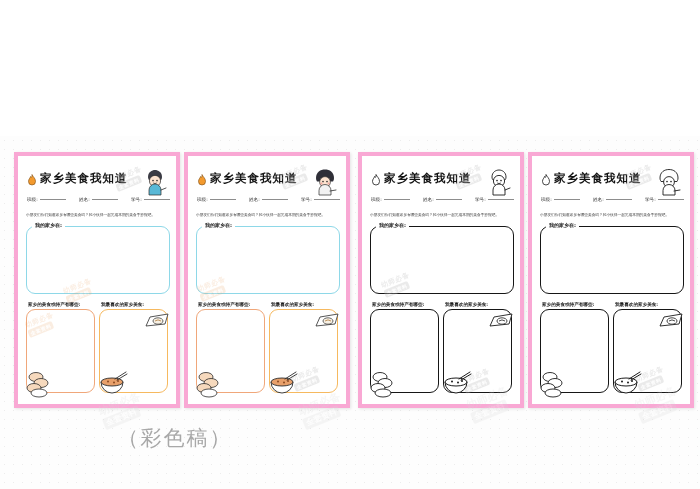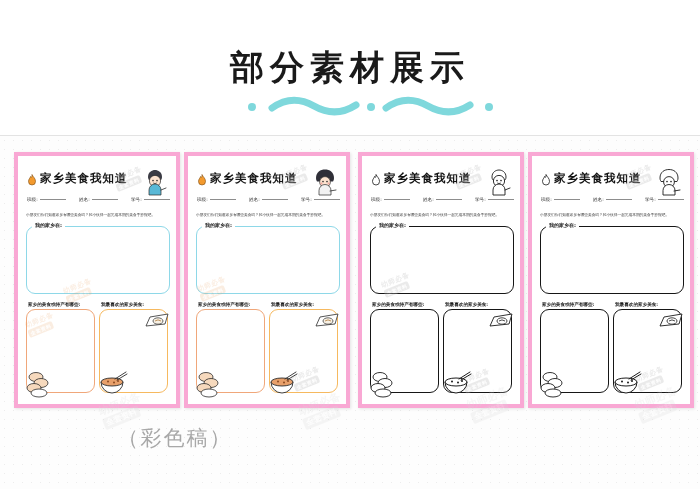--- a/index.html
+++ b/index.html
@@ -131,39 +131,20 @@
     font-family:"DejaVu Sans","Liberation Sans",sans-serif;
   }
   .cap-color{left:0;width:350px;text-align:center;}
   .cap-bw{left:350px;width:350px;text-align:center;}
 </style>
 </head>
 <body>
 
 <div class="page">
 
-  <div class="header">
-    <div class="title">部分素材展示</div>
-
-    <div class="wave-wrap">
-      <svg width="700" height="24" viewBox="0 0 700 24" xmlns="http://www.w3.org/2000/svg">
-        <g stroke="#7FD8DC" stroke-width="7" fill="none" stroke-linecap="round">
-          <path d="M272 12 C286 2, 300 2, 314 10 C328 18, 342 18, 356 9"></path>
-          <path d="M386 12 C400 2, 414 2, 428 10 C442 18, 456 18, 470 9"></path>
-        </g>
-        <g fill="#7FD8DC">
-          <circle cx="252" cy="11" r="4"></circle>
-          <circle cx="371" cy="11" r="4"></circle>
-          <circle cx="489" cy="11" r="4"></circle>
-        </g>
-      </svg>
-    </div>
-
-    <div class="divider"></div>
-  </div>
 
   <div class="bodyarea"></div>
 
   <div class="poster p1">
     <div class="sheet">
 
       <div class="w-titlerow">
         <span class="w-flame">
           <svg width="12" height="14" viewBox="0 0 12 14">
               <path d="M6 0.5C7 3 9.5 4 9.5 7.5A3.5 3.5 0 016 11a3.5 3.5 0 01-3.5-3.5C2.5 5 4 4.5 4.5 2.5 5 4 6 4 6 0.5z" fill="#F39A2E" stroke="#7a4a10" stroke-width="0.6"></path>

